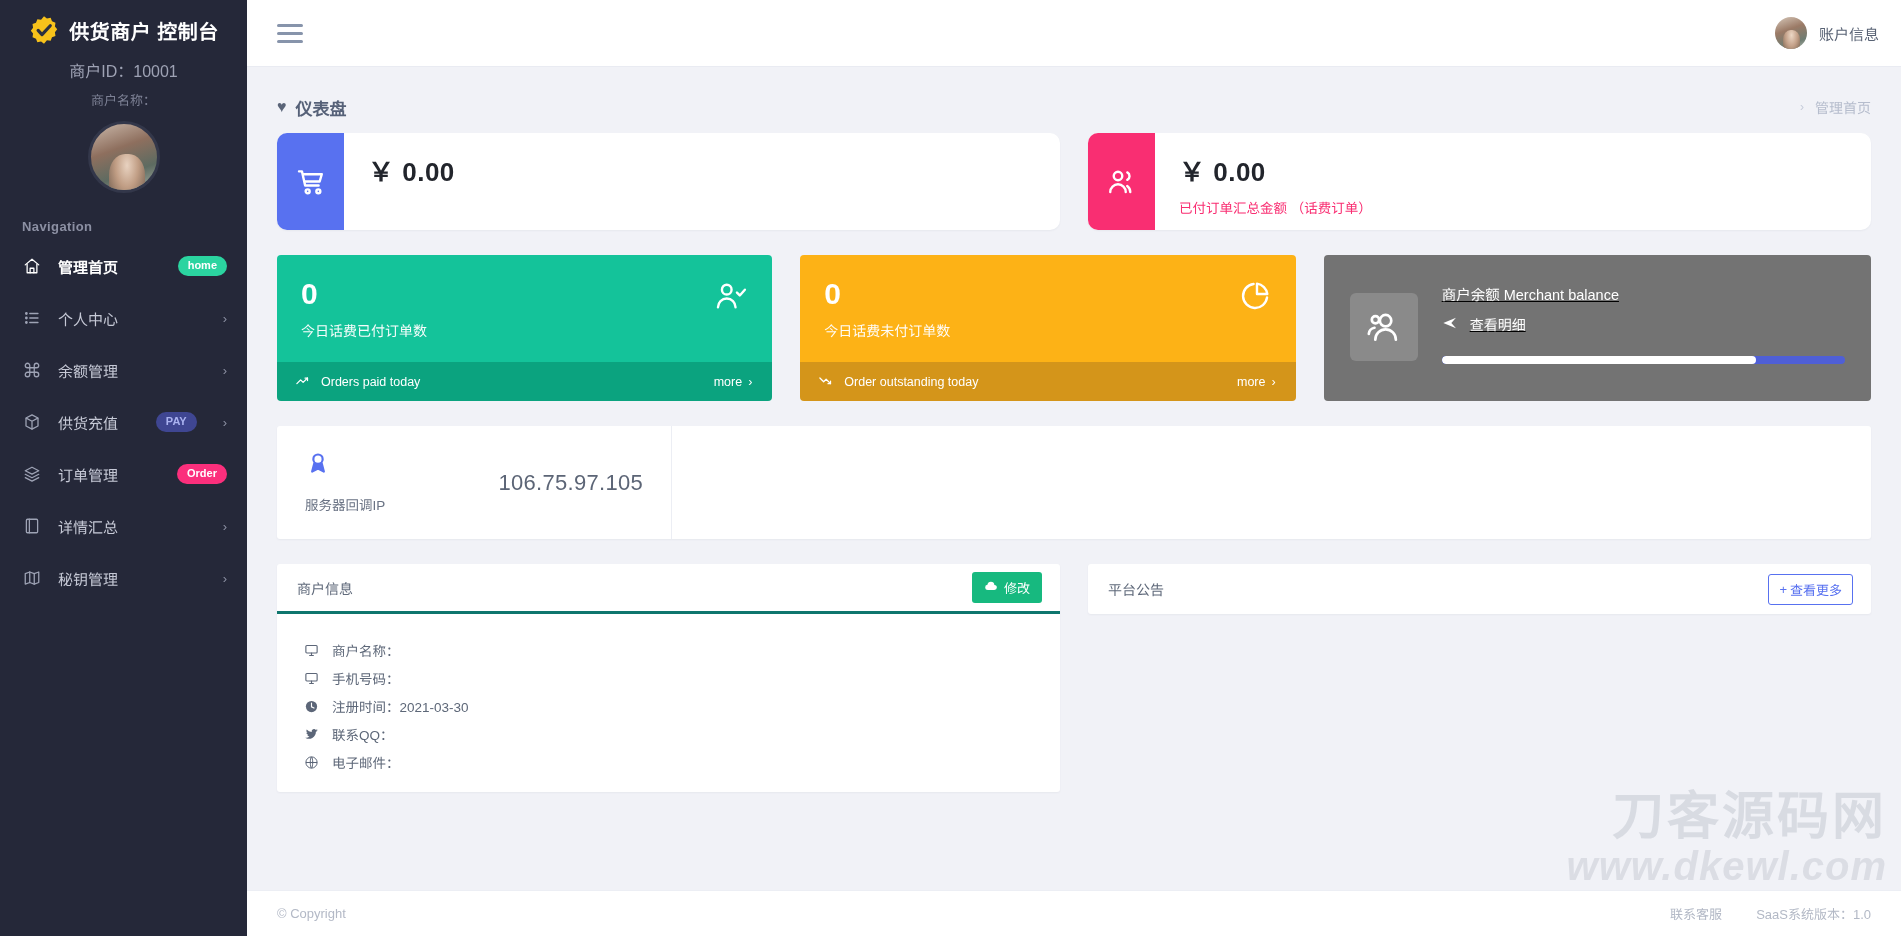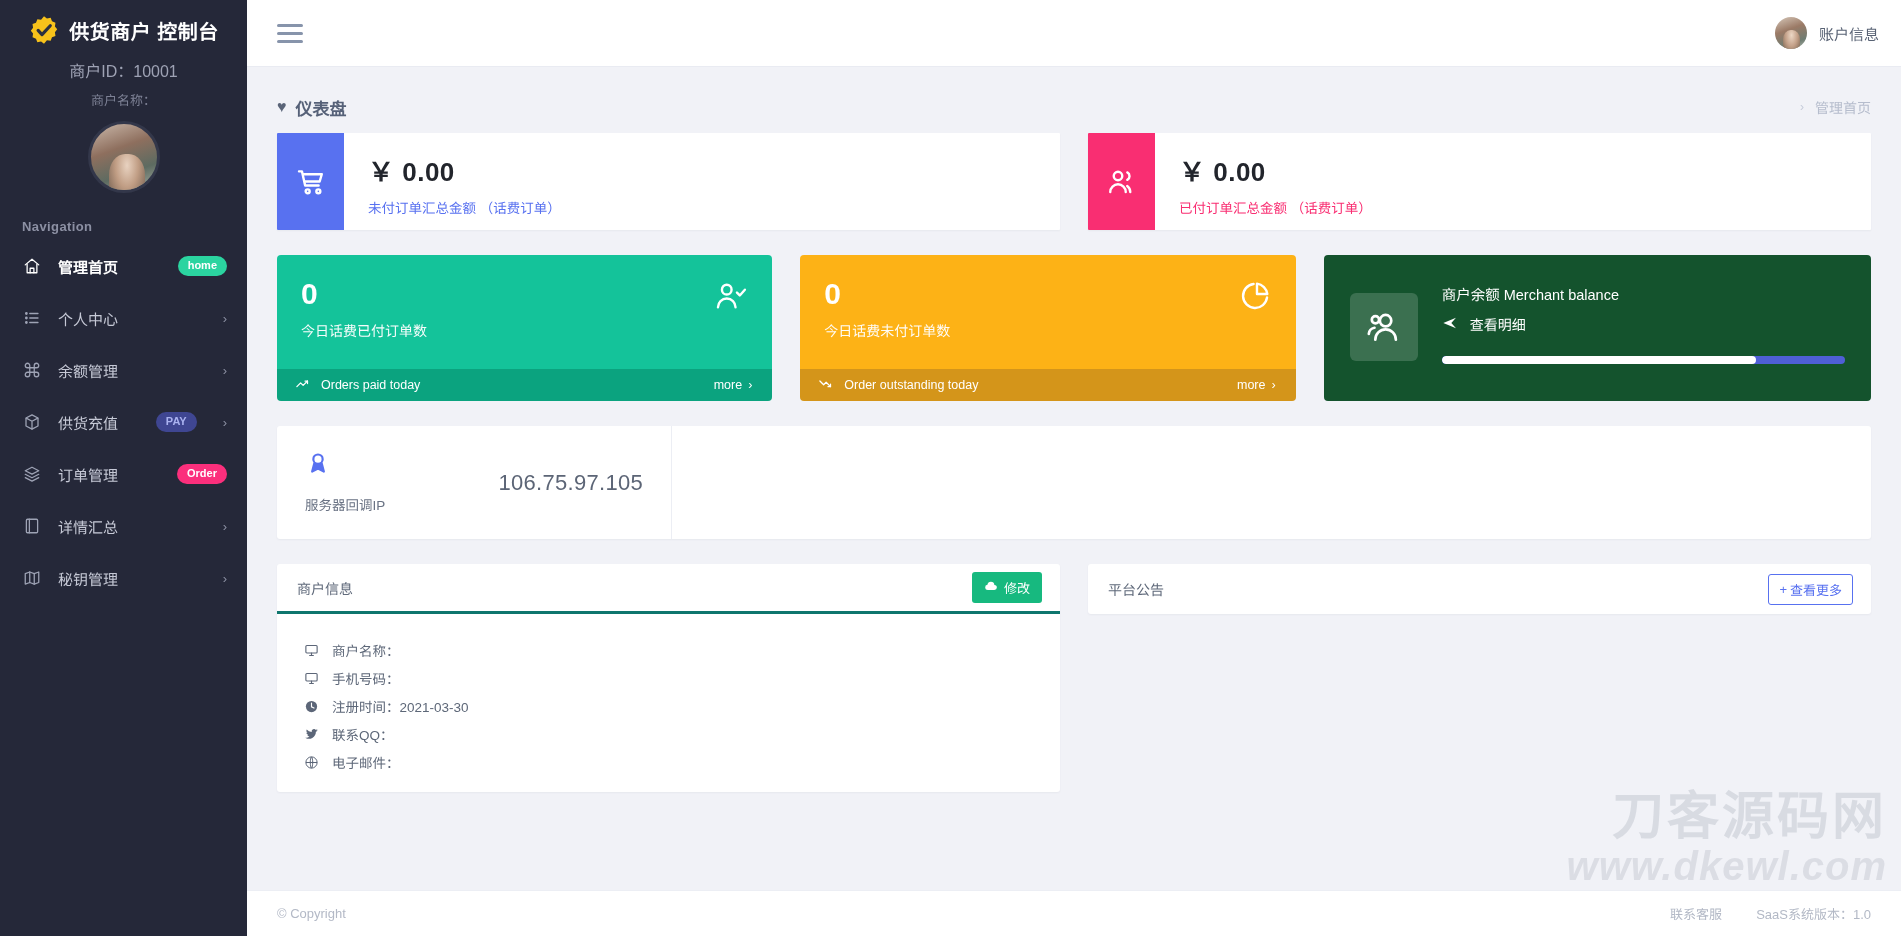--- a/index.html
+++ b/index.html
@@ -98,54 +98,54 @@
   }
   .page-title { display: flex; align-items: center; gap: 9px; font-size: 17px; font-weight: bold; color: #566178; }
   .heart { color: #5a6478; font-size: 16px; line-height: 1; }
   .crumb { display: flex; align-items: center; gap: 11px; font-size: 14px; color: #b6bdcd; }
   .crumb .sep { color: #c6ccda; font-size: 12px; }
 
   .row { display: flex; gap: 28px; }
 
   
   .money-card {
-    flex: 1; height: 97px; background: #fff; border-radius: 1px;
+    flex: 1; height: 97px; background: #fff; border-radius: 10px;
     display: flex; overflow: hidden; box-shadow: 0 1px 2px rgba(40,50,80,.05);
   }
   .money-icon { width: 67px; display: flex; align-items: center; justify-content: center; flex: none; }
   .money-icon svg { width: 32px; height: 32px; stroke: #fff; fill: none; stroke-width: 1.8; }
   .money-body { flex: 1; padding: 18px 0 0 24px; }
   .money-amount { font-size: 26px; font-weight: bold; color: #22252c; letter-spacing: .5px; }
   .money-sub { font-size: 13.5px; margin-top: 9px; }
   .bg-indigo { background: #5871f0; }
   .bg-pink   { background: #f92e72; }
   .tx-indigo { color: #5871f0; }
   .tx-pink   { color: #f92e72; }
 
   
   .stat-card { flex: 1; border-radius: 4px; overflow: hidden; display: flex; flex-direction: column; }
   .stat-top { flex: 1; padding: 24px 24px 0 24px; display: flex; justify-content: space-between; align-items: flex-start; }
   .stat-num { font-size: 30px; font-weight: bold; color: #fff; line-height: 1; }
   .stat-label { font-size: 14px; color: #ffffff; margin-top: 11px; opacity: .96; }
   .stat-icon svg { width: 34px; height: 34px; stroke: #fff; fill:none; stroke-width: 1.7; }
   .stat-foot {
-    height: 32px; display: flex; align-items: center; justify-content: space-between;
+    height: 39px; display: flex; align-items: center; justify-content: space-between;
     padding: 0 20px 0 18px; font-size: 12.5px; color: #fff;
   }
   .stat-foot .l { display: flex; align-items: center; gap: 11px; }
   .stat-foot .more { display: flex; align-items: center; gap: 6px; cursor: pointer; }
   .green .stat-top { background: #14c39a; }
   .green .stat-foot { background: #0ba37f; }
   .amber .stat-top { background: #fdb216; }
   .amber .stat-foot { background: #d4951a; }
 
   
   .balance-card {
-    flex: 1; background: #14532d; border-radius: 4px; display: flex;
-    padding: 20px 26px 0 26px; gap: 24px;
+    flex: 1; background: #737373; border-radius: 4px; display: flex;
+    padding: 20px 26px 0 26px; gap: 24px; text-decoration: underline;
   }
   .balance-avatar {
     width: 68px; height: 68px; border-radius: 6px; background: rgba(255,255,255,.17);
     display: flex; align-items: center; justify-content: center; margin-top: 18px; flex:none;
   }
   .balance-avatar svg { width: 38px; height: 38px; stroke: #fff; fill: none; stroke-width: 1.7; }
   .balance-right { flex: 1; padding-top: 8px; }
   .balance-title { font-size: 14.5px; color: #fff; }
   .balance-amount { font-size: 19px; font-weight: bold; color: #fff; margin-top: 12px; letter-spacing: .4px; }
   .balance-link { display: flex; align-items: center; gap: 12px; margin-top: 10px; font-size: 14px; color: #fff; cursor: pointer; }
@@ -341,21 +341,20 @@
           <div class="money-icon bg-indigo">
             <svg viewBox="0 0 24 24" stroke-linecap="round" stroke-linejoin="round">
                 <path d="M3 4h2.2l2.4 10.6h10.1"></path>
                 <path d="M7.6 11.6h10.9l1.6-5.4H6.3"></path>
                 <circle cx="9.5" cy="19" r="1.5"></circle>
                 <circle cx="17.5" cy="19" r="1.5"></circle>
               </svg>
           </div>
           <div class="money-body">
             <div class="money-amount">￥ 0.00</div>
-            <div class="money-sub tx-indigo">未付订单汇总金额 （话费订单）</div>
           </div>
         </div>
 
         <div class="money-card">
           <div class="money-icon bg-pink">
             <svg viewBox="0 0 24 24" stroke-linecap="round" stroke-linejoin="round">
                 <circle cx="9" cy="7.5" r="3.2"></circle>
                 <path d="M3.2 19.5a5.8 5.8 0 0111.6 0"></path>
                 <path d="M16 4.8a3.2 3.2 0 010 5.6M18.2 19.5a5.6 5.6 0 00-2.3-4.5"></path>
               </svg>

